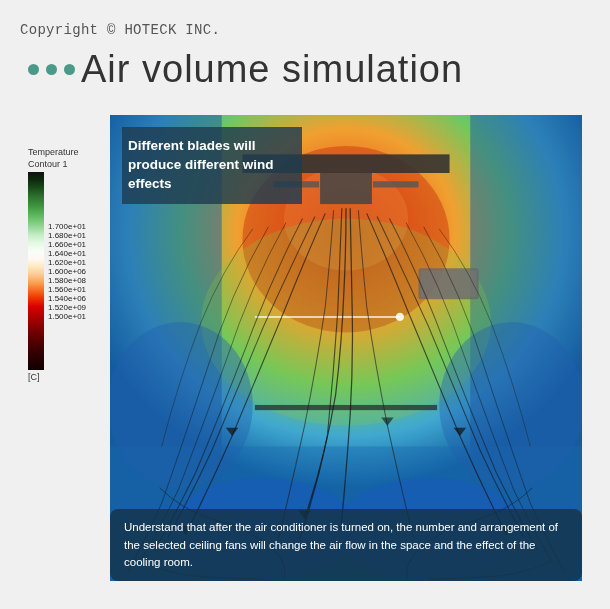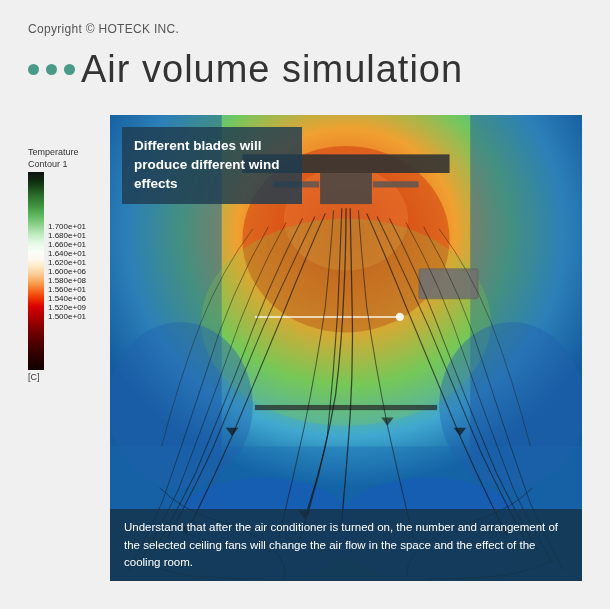--- a/index.html
+++ b/index.html
@@ -12,24 +12,25 @@
     }
     .page {
       width: 610px;
       height: 609px;
       background: #f0f0f0;
       position: relative;
     }
     .copyright {
       position: absolute;
       top: 22px;
-      left: 28px;
-      font-size: 12px;
+      left: 20px;
+      font-size: 14px;
       color: #555;
       letter-spacing: 0.3px;
+      font-family: Liberation Mono, monospace;
     }
     .header {
       position: absolute;
       top: 48px;
       left: 28px;
       display: flex;
       align-items: center;
       gap: 6px;
     }
     .dots {
@@ -81,38 +82,39 @@
       position: absolute;
       top: 0;
       left: 0;
     }
     .caption-box {
       position: absolute;
       top: 12px;
       left: 12px;
       background: rgba(30, 60, 80, 0.82);
       color: white;
-      padding: 10px 12px;
+      padding: 10px 6px;
       max-width: 180px;
       font-size: 13.5px;
       font-weight: 600;
       line-height: 1.4;
       z-index: 10;
     }
     .bottom-caption {
       position: absolute;
       bottom: 0;
       left: 0;
       right: 0;
       background: rgba(20, 50, 70, 0.80);
       color: white;
       padding: 10px 14px;
       font-size: 11.5px;
       line-height: 1.5;
       z-index: 10;
+      border-radius: 8px;
     }
     
     .legend-wrapper {
       display: flex;
       flex-direction: column;
       margin-top: 22px;
     }
     .legend-title-text {
       font-size: 9px;
       color: #333;

